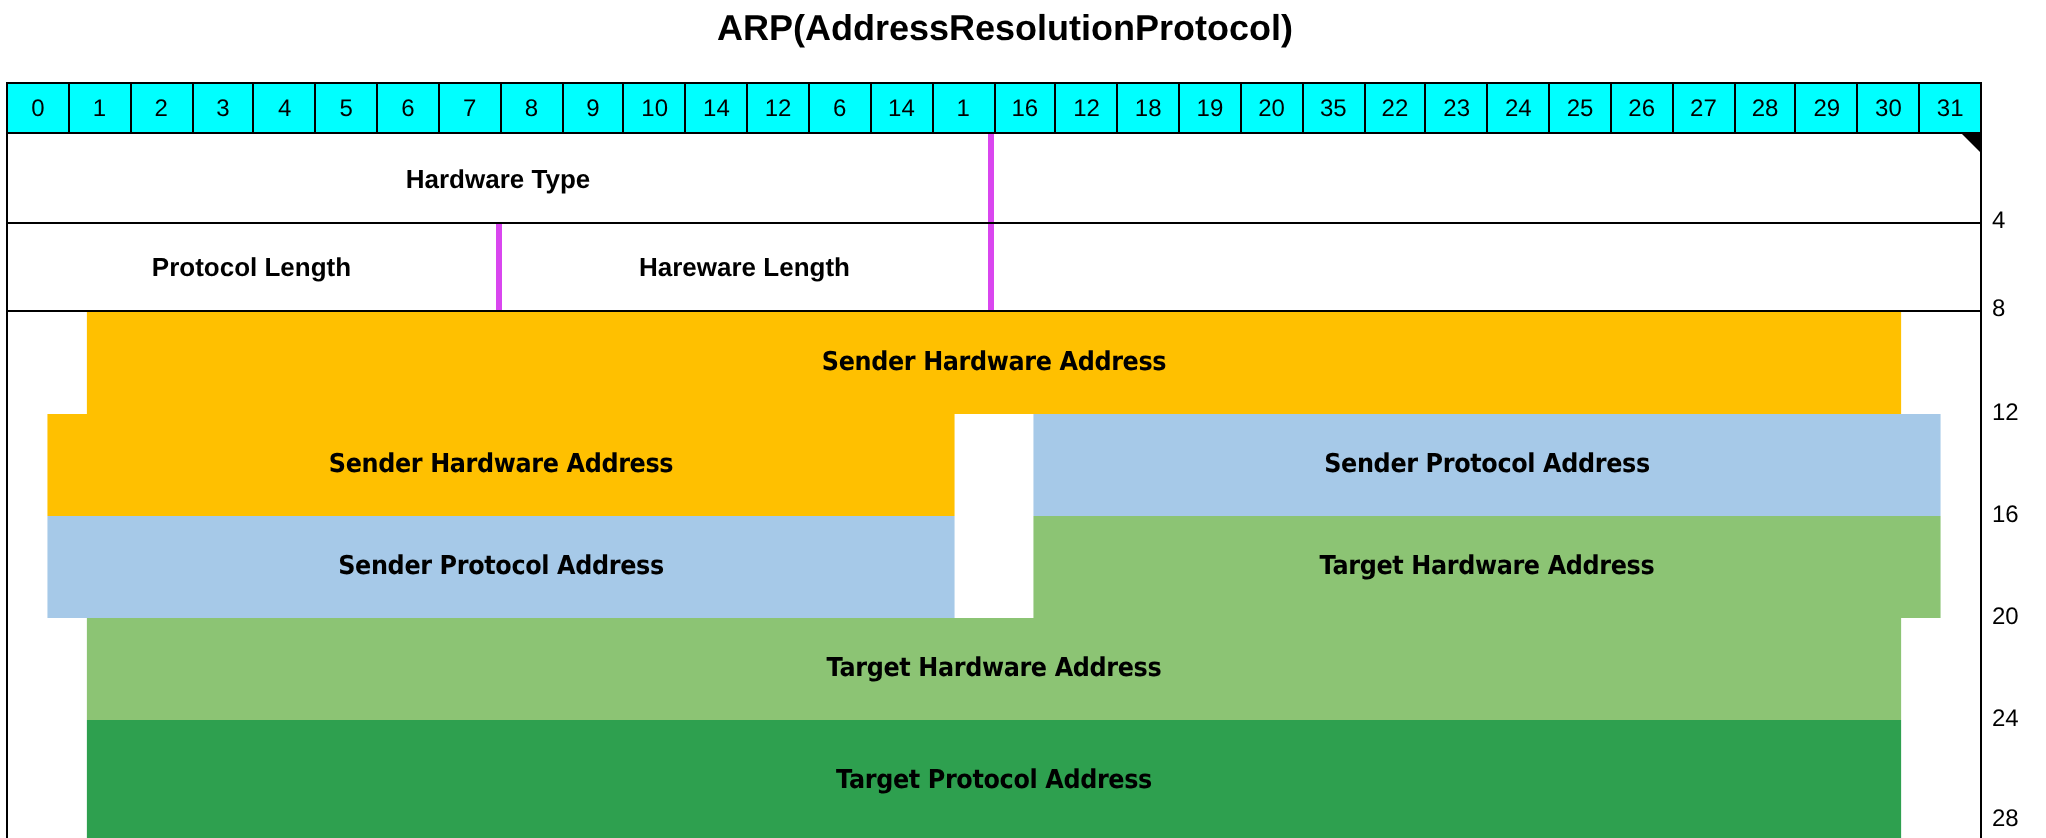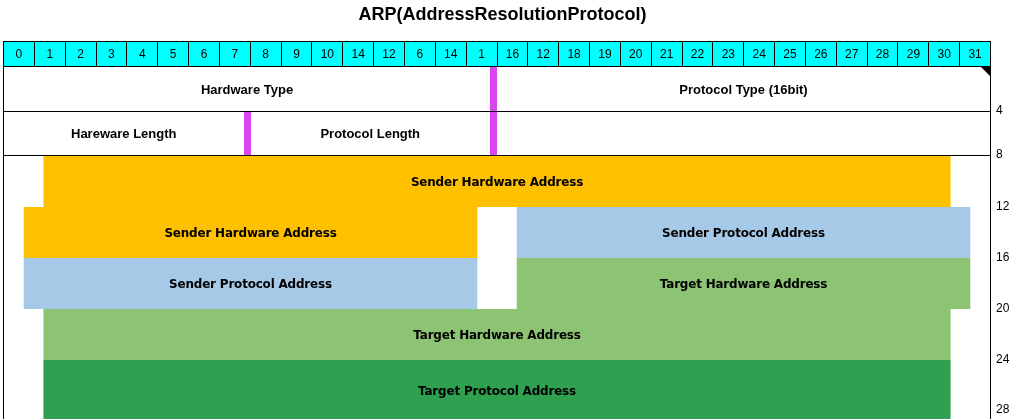--- a/index.html
+++ b/index.html
@@ -72,21 +72,21 @@
   .w-quarter{width:25%;}
   .w-full{width:100%;}
 
   .white{background:#ffffff;}
   .orange{background:#ffc000;}
   .blue{background:#a6c9e8;}
   .lgreen{background:#8cc474;}
   .dgreen{background:#2ea04f;}
 
   .bt{border-top:1px solid #000000;}
-  .br{border-right:7px solid #d946ef;}
+  .br{border-right:3px solid #d946ef;}
 
   
   .cond{
     font-family:"Liberation Sans Narrow","DejaVu Sans", sans-serif;
     font-size:13px;
     font-weight:bold;
     letter-spacing:-0.2px;
     transform:scaleX(0.92);
   }
 
@@ -146,42 +146,41 @@
     <div class="bit">14</div>
     <div class="bit">12</div>
     <div class="bit">6</div>
     <div class="bit">14</div>
     <div class="bit">1</div>
     <div class="bit">16</div>
     <div class="bit">12</div>
     <div class="bit">18</div>
     <div class="bit">19</div>
     <div class="bit">20</div>
-    <div class="bit">21</div>
+    <div class="bit">35</div>
     <div class="bit">22</div>
     <div class="bit">23</div>
     <div class="bit">24</div>
     <div class="bit">25</div>
     <div class="bit">26</div>
     <div class="bit">27</div>
     <div class="bit">28</div>
     <div class="bit">29</div>
     <div class="bit">30</div>
     <div class="bit">31</div>
   </div>
 
   <div class="row h-hwtype">
     <div class="cell white w-half br">Hardware Type</div>
-    <div class="cell white w-half">Protocol Type (16bit)</div>
     <div class="corner-marker"></div>
   </div>
 
   <div class="row h-len bt">
+    <div class="cell white w-quarter br">Protocol Length</div>
     <div class="cell white w-quarter br">Hareware Length</div>
-    <div class="cell white w-quarter br">Protocol Length</div>
   </div>
 
   <div class="row h-sha1 bt">
     <div class="cell orange w-full cond">Sender Hardware Address</div>
   </div>
 
   <div class="row h-sha2">
     <div class="cell orange w-half cond">Sender Hardware Address</div>
     <div class="cell blue w-half cond">Sender Protocol Address</div>
   </div>

